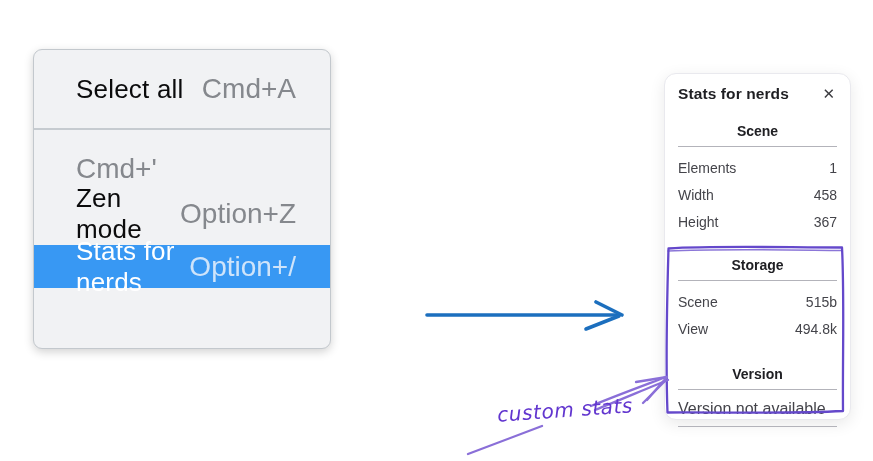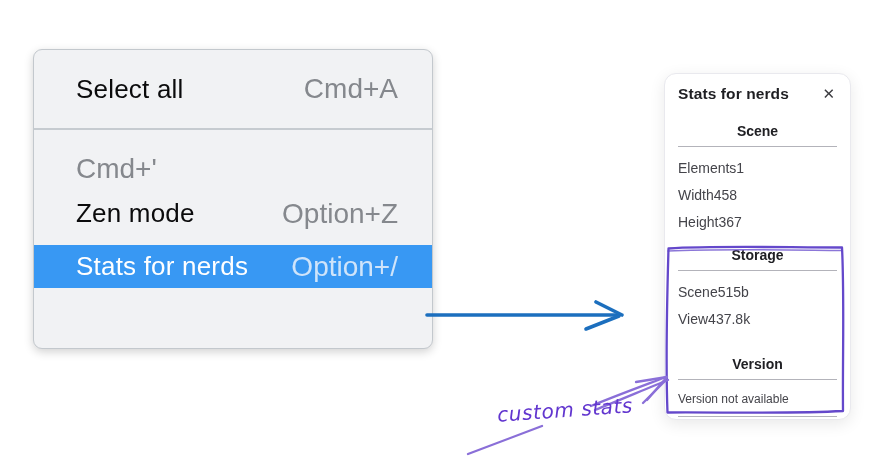--- a/index.html
+++ b/index.html
@@ -4,21 +4,21 @@
 <style>
   html,body{margin:0;padding:0;background:#fff;}
   *{box-sizing:border-box;}
   .canvas{
     position:relative;width:873px;height:461px;background:#ffffff;overflow:hidden;
     font-family:"Liberation Sans",sans-serif;
   }
 
   
   .menu{
-    position:absolute;left:33px;top:49px;width:400px;height:300px;
+    position:absolute;left:33px;top:49px;width:298px;height:300px;
     background:#f1f2f4;border:1px solid #c3c8cd;border-radius:9px;
     box-shadow:0 3px 10px rgba(0,0,0,.18);
   }
   .menu-section.top{height:78px;display:flex;flex-direction:column;justify-content:center;}
   .menu-divider{height:2px;background:#c6cbd0;width:100%;}
   .menu-section.bottom{padding:16px 0 15px 0;}
   .menu-item{
     height:45px;display:flex;align-items:center;justify-content:space-between;
     padding:0 34px 0 42px;cursor:default;
   }
@@ -41,27 +41,27 @@
   .panel-title{font-size:15.5px;font-weight:bold;color:#1e1e22;letter-spacing:.1px;}
   .panel-close{
     font-size:15px;color:#3c3c40;line-height:1;cursor:pointer;padding:1px 2px;
     font-family:"DejaVu Sans",sans-serif;font-weight:400;
   }
   .sec-heading{
     text-align:center;font-size:14px;font-weight:bold;color:#202024;margin:0 0 7px 0;
   }
   .sec-rule{height:1px;background:#b3b3ba;margin:0 0 7px 0;}
   .stat-row{
-    display:flex;justify-content:flex-start;align-items:center;height:27px;
+    display:flex;justify-content:space-between;align-items:center;height:27px;
     font-size:14px;color:#44444a;
   }
   .stat-val{text-align:right;}
-  .mt12{margin-top:12px;}
+  .mt12{margin-top:22px;}
   .mt10{margin-top:24px;}
-  .version-note{font-size:12px;color:#44444a;height:24px;display:flex;align-items:center;}
+  .version-note{font-size:16px;color:#44444a;height:24px;display:flex;align-items:center;}
 
   
   .abs{position:absolute;}
   .annotation-text{
     position:absolute;left:497px;top:398px;
     font-family:"DejaVu Sans",sans-serif;font-style:italic;
     font-size:20px;color:var(--violet_text,#6236cf);
     letter-spacing:.6px;transform:rotate(-4deg);white-space:nowrap;
   }
 </style>
@@ -123,21 +123,21 @@
     </div>
 
     <div class="sec-heading mt12">Storage</div>
     <div class="sec-rule"></div>
     <div class="stat-row">
       <span>Scene</span>
       <span class="stat-val">515b</span>
     </div>
     <div class="stat-row">
       <span>View</span>
-      <span class="stat-val">437.8k</span>
+      <span class="stat-val">494.8k</span>
     </div>
 
     <div class="sec-heading mt10">Version</div>
     <div class="sec-rule"></div>
     <div class="version-note">Version not available</div>
     <div class="sec-rule" style="margin-top:5px;"></div>
   </div>
 
   <svg class="abs" style="left:660px;top:242px;" width="192" height="178" viewBox="0 0 192 178">
     <path d="M8.5 6.5 C 55 3.5, 125 5.5, 182 5.5 C 184.5 55, 182.5 115, 183 169

